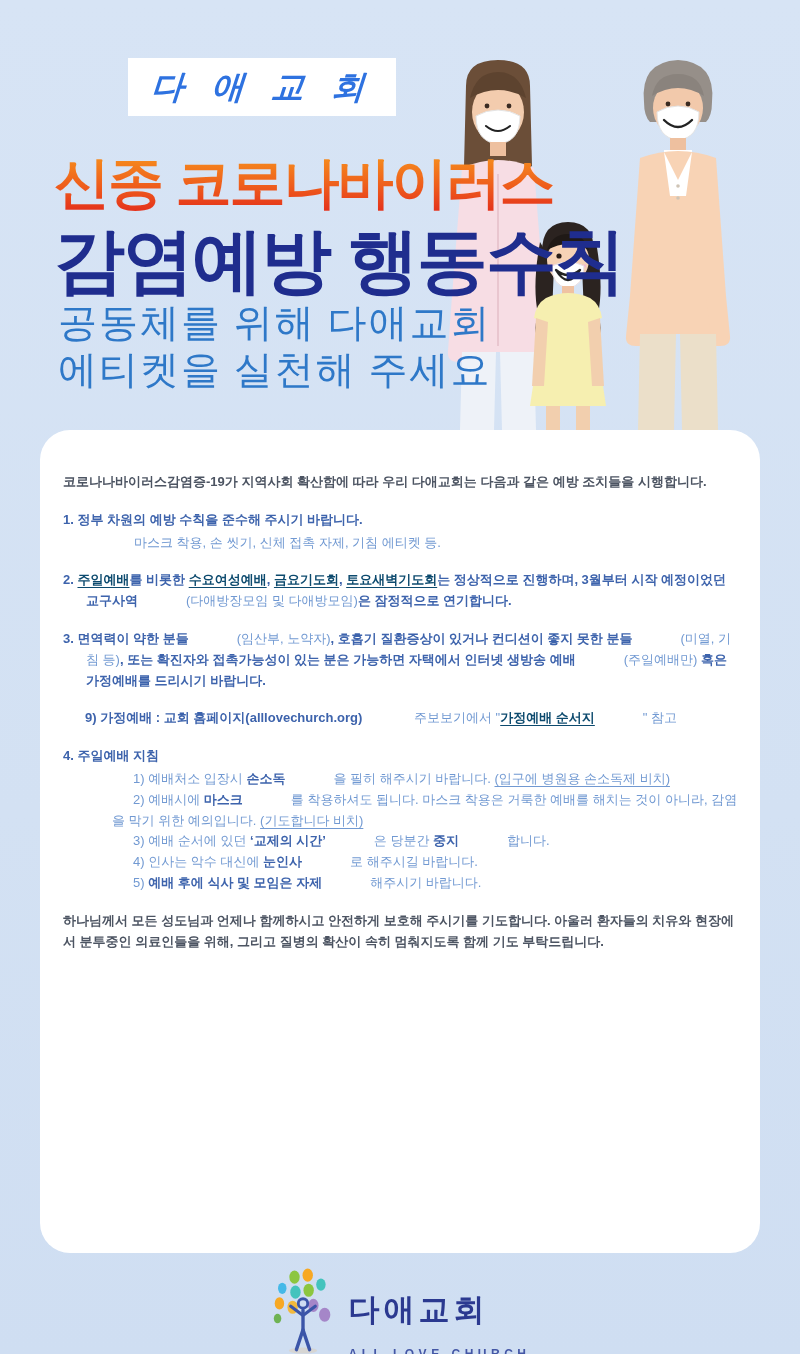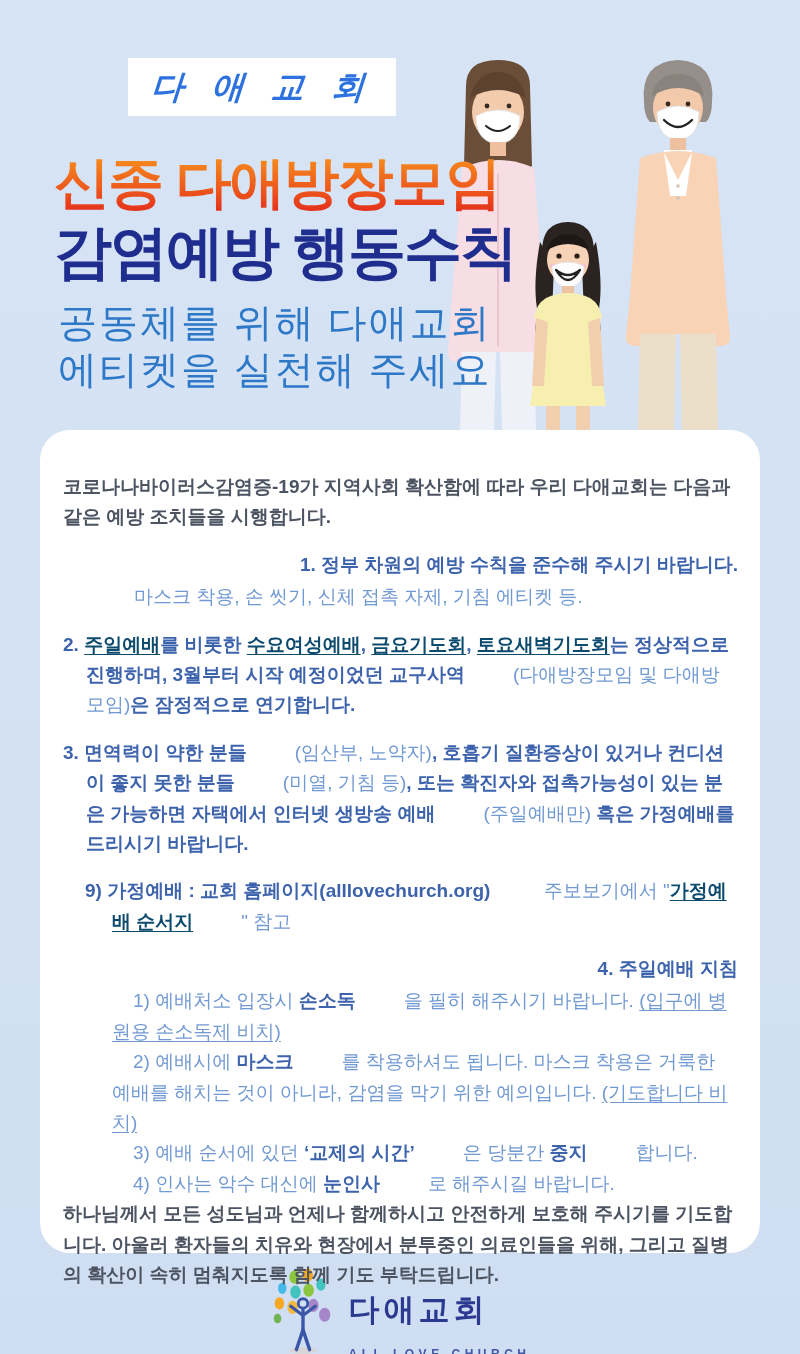--- a/index.html
+++ b/index.html
@@ -24,38 +24,38 @@
   }
   @supports ((-webkit-background-clip:text) or (background-clip:text)){
     .title1{
       background:linear-gradient(180deg,#f7941d 8%,#ee5a1c 55%,#e1251b 95%);
       -webkit-background-clip:text;background-clip:text;
       -webkit-text-fill-color:transparent;color:transparent;
     }
   }
   .title2{
     position:absolute;left:54px;top:214px;z-index:3;
-    font-size:58px;font-weight:900;letter-spacing:-2px;white-space:nowrap;
+    font-size:71px;font-weight:900;letter-spacing:-2px;white-space:nowrap;
     color:#1f2d8e;
   }
   .tagline{
     position:absolute;left:58px;top:300px;width:424px;z-index:3;text-align:center;
     font-family:"Liberation Serif","DejaVu Serif",serif;
     color:#2e78c8;font-size:39px;line-height:1.2;letter-spacing:2px;white-space:nowrap;
   }
   .photo{position:absolute;right:0;top:46px;width:372px;height:384px;z-index:1;}
   
   .card{
     position:absolute;left:40px;top:430px;width:720px;height:823px;box-sizing:border-box;
     background:#ffffff;border-radius:30px;padding:42px 22px 20px 23px;z-index:2;
   }
-  .card p{margin:0;font-size:19px;line-height:1.6;}
+  .card p{margin:0;font-size:13px;line-height:1.6;}
   .dark{color:#4c5462;font-weight:700;}
   .mb-lg{margin-bottom:17px !important;}
-  .mb-sm{margin-bottom:2px !important;text-align:right;}
+  .mb-sm{margin-bottom:2px !important;}
   .num-item{padding-left:23px;text-indent:-23px;}
   .sub-line{margin-left:23px !important;}
   .sub-item{margin-left:22px !important;padding-left:27px;text-indent:-27px;}
   .r-b{color:#3d63ac;font-weight:700;}
   .r-bu{color:#0c4a6e;font-weight:700;text-decoration:underline;text-underline-offset:3px;}
   .r-l{color:#7199d2;font-weight:400;margin-left:48px;}
   .r-lu{color:#7199d2;font-weight:400;text-decoration:underline;text-underline-offset:3px;}
   
   .footer{
     position:absolute;left:0;top:1261px;width:800px;z-index:1;
@@ -66,21 +66,21 @@
   .logo-en{font-size:12px;font-weight:700;color:#4457a6;letter-spacing:4.5px;margin-top:20px;}
 </style>
 </head>
 <body>
 
 <div class="page">
 
   <div class="script-box">
     <span class="script-text">다 애 교 회</span>
   </div>
-  <div class="title1">신종 다애방장모임</div>
+  <div class="title1">신종 코로나바이러스</div>
   <div class="title2">감염예방 행동수칙</div>
   <div class="tagline">
     <div>공동체를 위해 다애교회</div>
     <div>에티켓을 실천해 주세요</div>
   </div>
 
   <svg class="photo" viewBox="0 0 372 384" aria-hidden="true">
 
     <g>
       <path d="M38,40 Q38,14 70,14 Q102,14 102,40 L104,120 Q88,132 70,132 Q52,132 36,120 Z" fill="#6b4e38"></path>
@@ -157,20 +157,21 @@
 
     <p class="sub-item mb-lg"><span class="r-b">9) 가정예배 : 교회 홈페이지(alllovechurch.org) </span><span class="r-l">주보보기에서 "</span><span class="r-bu">가정예배 순서지</span><span class="r-l">" 참고</span></p>
 
     <p class="num-item mb-sm">
       <span class="r-b">4. 주일예배 지침</span>
     </p>
     <p class="sub-item"><span class="r-l">1) 예배처소 입장시 </span><span class="r-b">손소독</span><span class="r-l">을 필히 해주시기 바랍니다. </span><span class="r-lu">(입구에 병원용 손소독제 비치)</span></p>
     <p class="sub-item"><span class="r-l">2) 예배시에 </span><span class="r-b">마스크</span><span class="r-l">를 착용하셔도 됩니다. 마스크 착용은 거룩한 예배를 해치는 것이 아니라, 감염을 막기 위한 예의입니다. </span><span class="r-lu">(기도합니다 비치)</span></p>
     <p class="sub-item"><span class="r-l">3) 예배 순서에 있던 </span><span class="r-b">‘교제의 시간’</span><span class="r-l">은 당분간 </span><span class="r-b">중지</span><span class="r-l">합니다.</span></p>
     <p class="sub-item"><span class="r-l">4) 인사는 악수 대신에 </span><span class="r-b">눈인사</span><span class="r-l">로 해주시길 바랍니다.</span></p>
+    <p class="sub-item mb-lg"><span class="r-l">5) </span><span class="r-b">예배 후에 식사 및 모임은 자제</span><span class="r-l">해주시기 바랍니다.</span></p>
 
     <p class="dark">하나님께서 모든 성도님과 언제나 함께하시고 안전하게 보호해 주시기를 기도합니다. 아울러 환자들의 치유와 현장에서 분투중인 의료인들을 위해, 그리고 질병의 확산이 속히 멈춰지도록 함께 기도 부탁드립니다.</p>
   </div>
 
   <div class="footer">
     <svg width="66" height="88" viewBox="0 0 70 92" aria-hidden="true">
       <ellipse cx="35" cy="88" rx="15" ry="3.2" fill="#d9d2c6" opacity="0.7"></ellipse>
       <ellipse cx="26" cy="10" rx="5.5" ry="7" fill="#8cc63f"></ellipse>
       <ellipse cx="40" cy="8" rx="5.5" ry="7" fill="#f7a823"></ellipse>
       <ellipse cx="13" cy="22" rx="4.5" ry="6" fill="#45b9e8"></ellipse>

